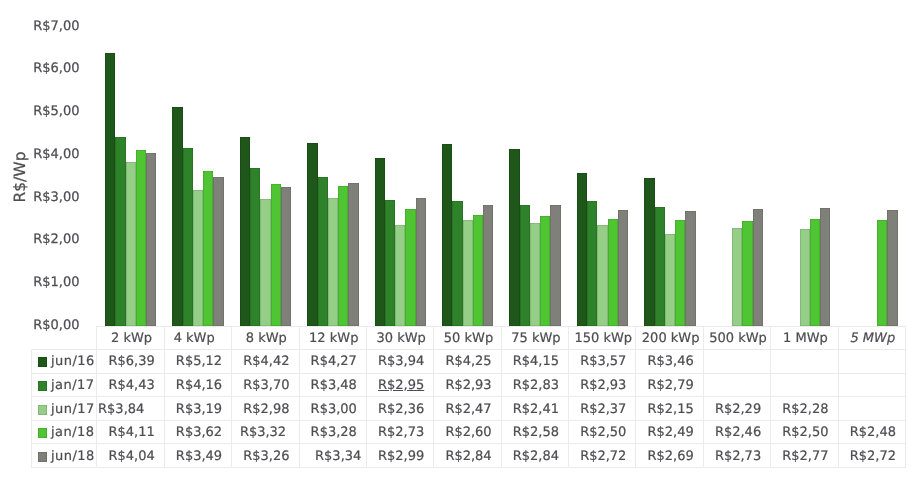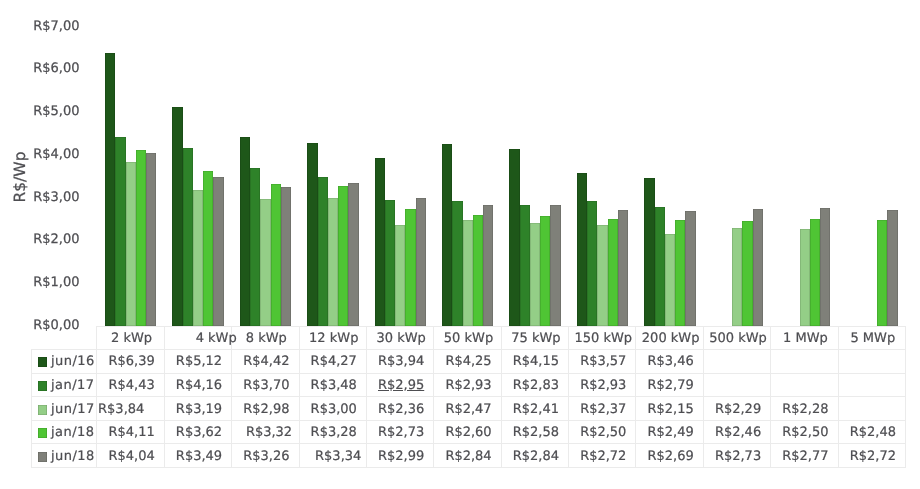--- a/index.html
+++ b/index.html
@@ -129,31 +129,31 @@
       <div class="gline" style="left: 433.317px; top: 325.6px; width: 1px; height: 142.3px;"></div>
       <div class="gline" style="left: 500.7px; top: 325.6px; width: 1px; height: 142.3px;"></div>
       <div class="gline" style="left: 568.083px; top: 325.6px; width: 1px; height: 142.3px;"></div>
       <div class="gline" style="left: 635.467px; top: 325.6px; width: 1px; height: 142.3px;"></div>
       <div class="gline" style="left: 702.85px; top: 325.6px; width: 1px; height: 142.3px;"></div>
       <div class="gline" style="left: 770.233px; top: 325.6px; width: 1px; height: 142.3px;"></div>
       <div class="gline" style="left: 837.617px; top: 325.6px; width: 1px; height: 142.3px;"></div>
       <div class="gline" style="left: 905px; top: 325.6px; width: 1px; height: 142.3px;"></div>
       <div class="gline" style="left: 31.4px; top: 349.15px; width: 1px; height: 118.75px;"></div>
       <div class="tcell" style="left: 96.4px; top: 325.6px; width: 67.3833px; height: 23.55px;">2 kWp</div>
-      <div class="tcell" style="left: 181px; top: 325.6px; width: 67.3833px; height: 23.55px;">4 kWp</div>
+      <div class="tcell" style="left: 159px; top: 325.6px; width: 67.3833px; height: 23.55px;">4 kWp</div>
       <div class="tcell" style="left: 231.167px; top: 325.6px; width: 67.3833px; height: 23.55px;">8 kWp</div>
       <div class="tcell" style="left: 298.55px; top: 325.6px; width: 67.3833px; height: 23.55px;">12 kWp</div>
       <div class="tcell" style="left: 365.933px; top: 325.6px; width: 67.3833px; height: 23.55px;">30 kWp</div>
       <div class="tcell" style="left: 433.317px; top: 325.6px; width: 67.3833px; height: 23.55px;">50 kWp</div>
       <div class="tcell" style="left: 500.7px; top: 325.6px; width: 67.3833px; height: 23.55px;">75 kWp</div>
       <div class="tcell" style="left: 568.083px; top: 325.6px; width: 67.3833px; height: 23.55px;">150 kWp</div>
       <div class="tcell" style="left: 635.467px; top: 325.6px; width: 67.3833px; height: 23.55px;">200 kWp</div>
       <div class="tcell" style="left: 702.85px; top: 325.6px; width: 67.3833px; height: 23.55px;">500 kWp</div>
       <div class="tcell" style="left: 770.233px; top: 325.6px; width: 67.3833px; height: 23.55px;">1 MWp</div>
-      <div class="tcell" style="left: 837.617px; top: 325.6px; width: 67.3833px; height: 23.55px;">5 MWp</div>
+      <div class="tcell" style="left: 837.617px; top: 325.6px; width: 67.3833px; height: 23.55px; font-style: italic;">5 MWp</div>
       <div class="tcell legend-cell" style="left: 31.4px; top: 349.15px; width: 65px; height: 23.55px;">
         <span class="swatch" style="background: rgb(30, 87, 25);"></span>
         <span>jun/16</span>
       </div>
       <div class="tcell" style="left: 96.4px; top: 349.15px; width: 67.3833px; height: 23.55px;">R$6,39</div>
       <div class="tcell" style="left: 163.783px; top: 349.15px; width: 67.3833px; height: 23.55px;">R$5,12</div>
       <div class="tcell" style="left: 231.167px; top: 349.15px; width: 67.3833px; height: 23.55px;">R$4,42</div>
       <div class="tcell" style="left: 298.55px; top: 349.15px; width: 67.3833px; height: 23.55px;">R$4,27</div>
       <div class="tcell" style="left: 365.933px; top: 349.15px; width: 67.3833px; height: 23.55px;">R$3,94</div>
       <div class="tcell" style="left: 433.317px; top: 349.15px; width: 67.3833px; height: 23.55px;">R$4,25</div>
@@ -194,21 +194,21 @@
       <div class="tcell" style="left: 635.467px; top: 396.25px; width: 67.3833px; height: 23.55px;">R$2,15</div>
       <div class="tcell" style="left: 702.85px; top: 396.25px; width: 67.3833px; height: 23.55px;">R$2,29</div>
       <div class="tcell" style="left: 770.233px; top: 396.25px; width: 67.3833px; height: 23.55px;">R$2,28</div>
       <div class="tcell" style="left: 837.617px; top: 396.25px; width: 67.3833px; height: 23.55px;"></div>
       <div class="tcell legend-cell" style="left: 31.4px; top: 419.8px; width: 65px; height: 23.55px;">
         <span class="swatch" style="background: rgb(79, 197, 52);"></span>
         <span>jan/18</span>
       </div>
       <div class="tcell" style="left: 96.4px; top: 419.8px; width: 67.3833px; height: 23.55px;">R$4,11</div>
       <div class="tcell" style="left: 163.783px; top: 419.8px; width: 67.3833px; height: 23.55px;">R$3,62</div>
-      <div class="tcell" style="left: 227px; top: 419.8px; width: 81px; height: 23.55px;">R$3,32</div>
+      <div class="tcell" style="left: 221px; top: 419.8px; width: 81px; height: 23.55px;">R$3,32</div>
       <div class="tcell" style="left: 298.55px; top: 419.8px; width: 67.3833px; height: 23.55px;">R$3,28</div>
       <div class="tcell" style="left: 365.933px; top: 419.8px; width: 67.3833px; height: 23.55px;">R$2,73</div>
       <div class="tcell" style="left: 433.317px; top: 419.8px; width: 67.3833px; height: 23.55px;">R$2,60</div>
       <div class="tcell" style="left: 500.7px; top: 419.8px; width: 67.3833px; height: 23.55px;">R$2,58</div>
       <div class="tcell" style="left: 568.083px; top: 419.8px; width: 67.3833px; height: 23.55px;">R$2,50</div>
       <div class="tcell" style="left: 635.467px; top: 419.8px; width: 67.3833px; height: 23.55px;">R$2,49</div>
       <div class="tcell" style="left: 702.85px; top: 419.8px; width: 67.3833px; height: 23.55px;">R$2,46</div>
       <div class="tcell" style="left: 770.233px; top: 419.8px; width: 67.3833px; height: 23.55px;">R$2,50</div>
       <div class="tcell" style="left: 837.617px; top: 419.8px; width: 67.3833px; height: 23.55px;">R$2,48</div>
       <div class="tcell legend-cell" style="left: 31.4px; top: 443.35px; width: 65px; height: 23.55px;">

